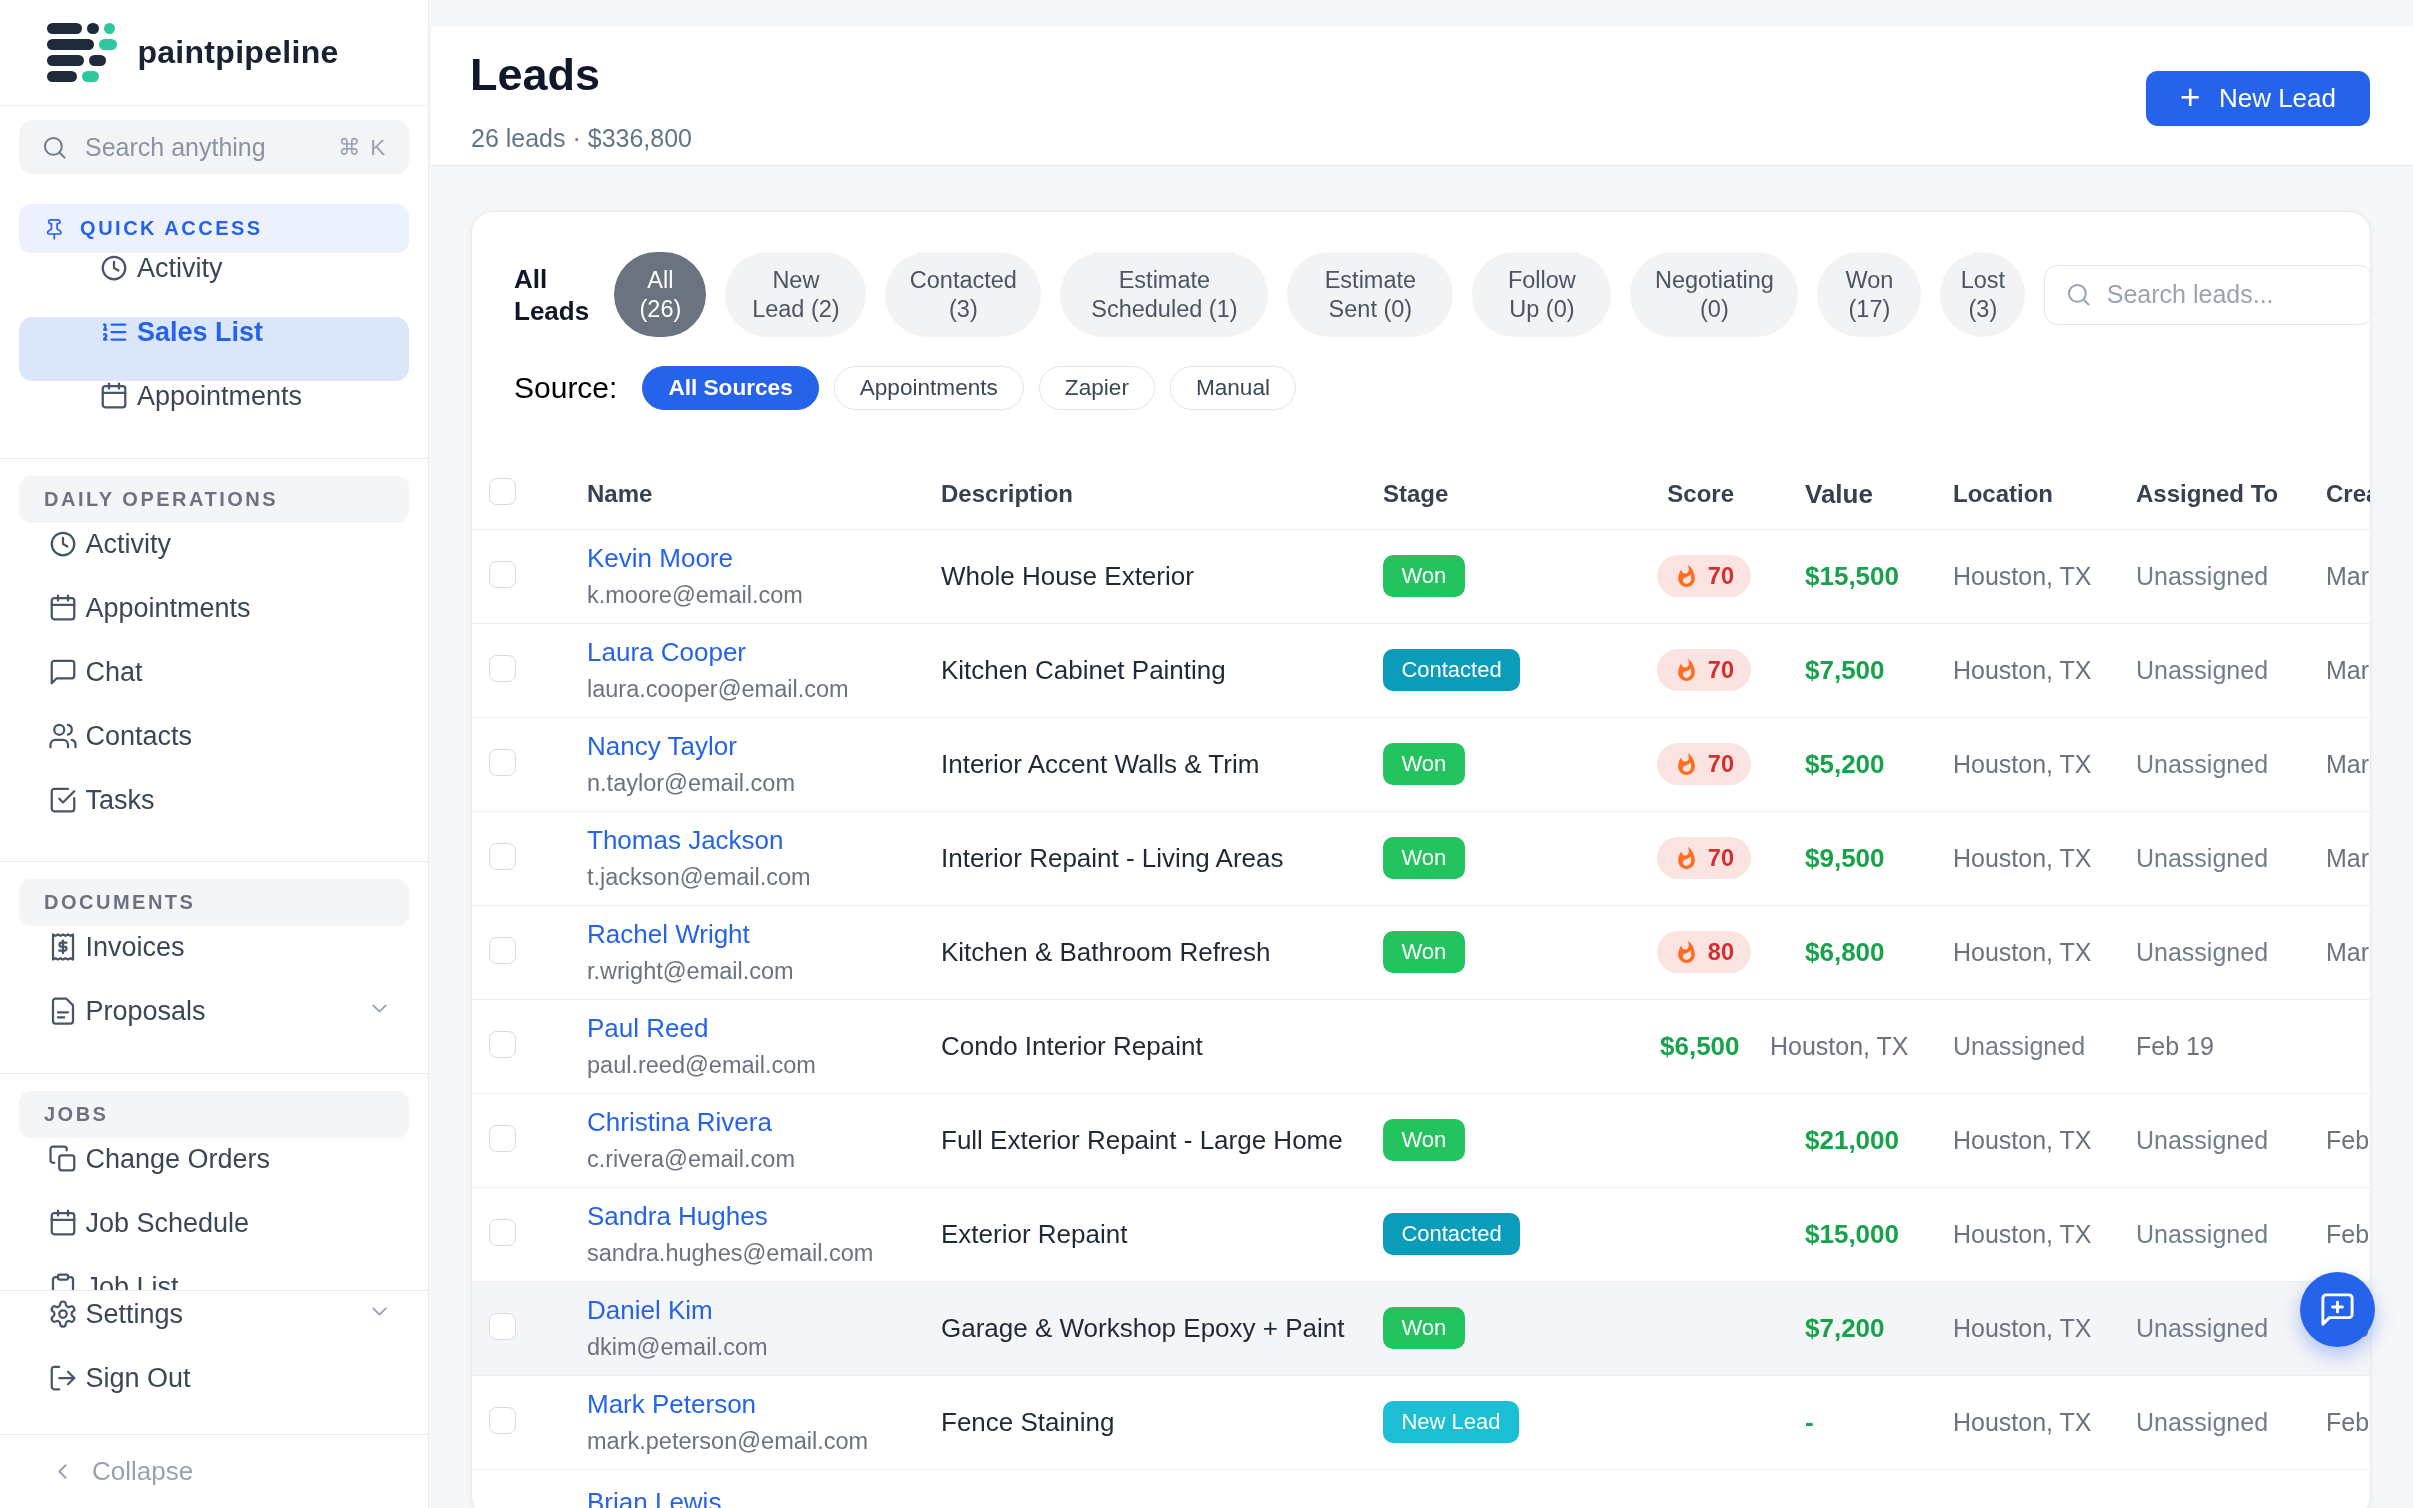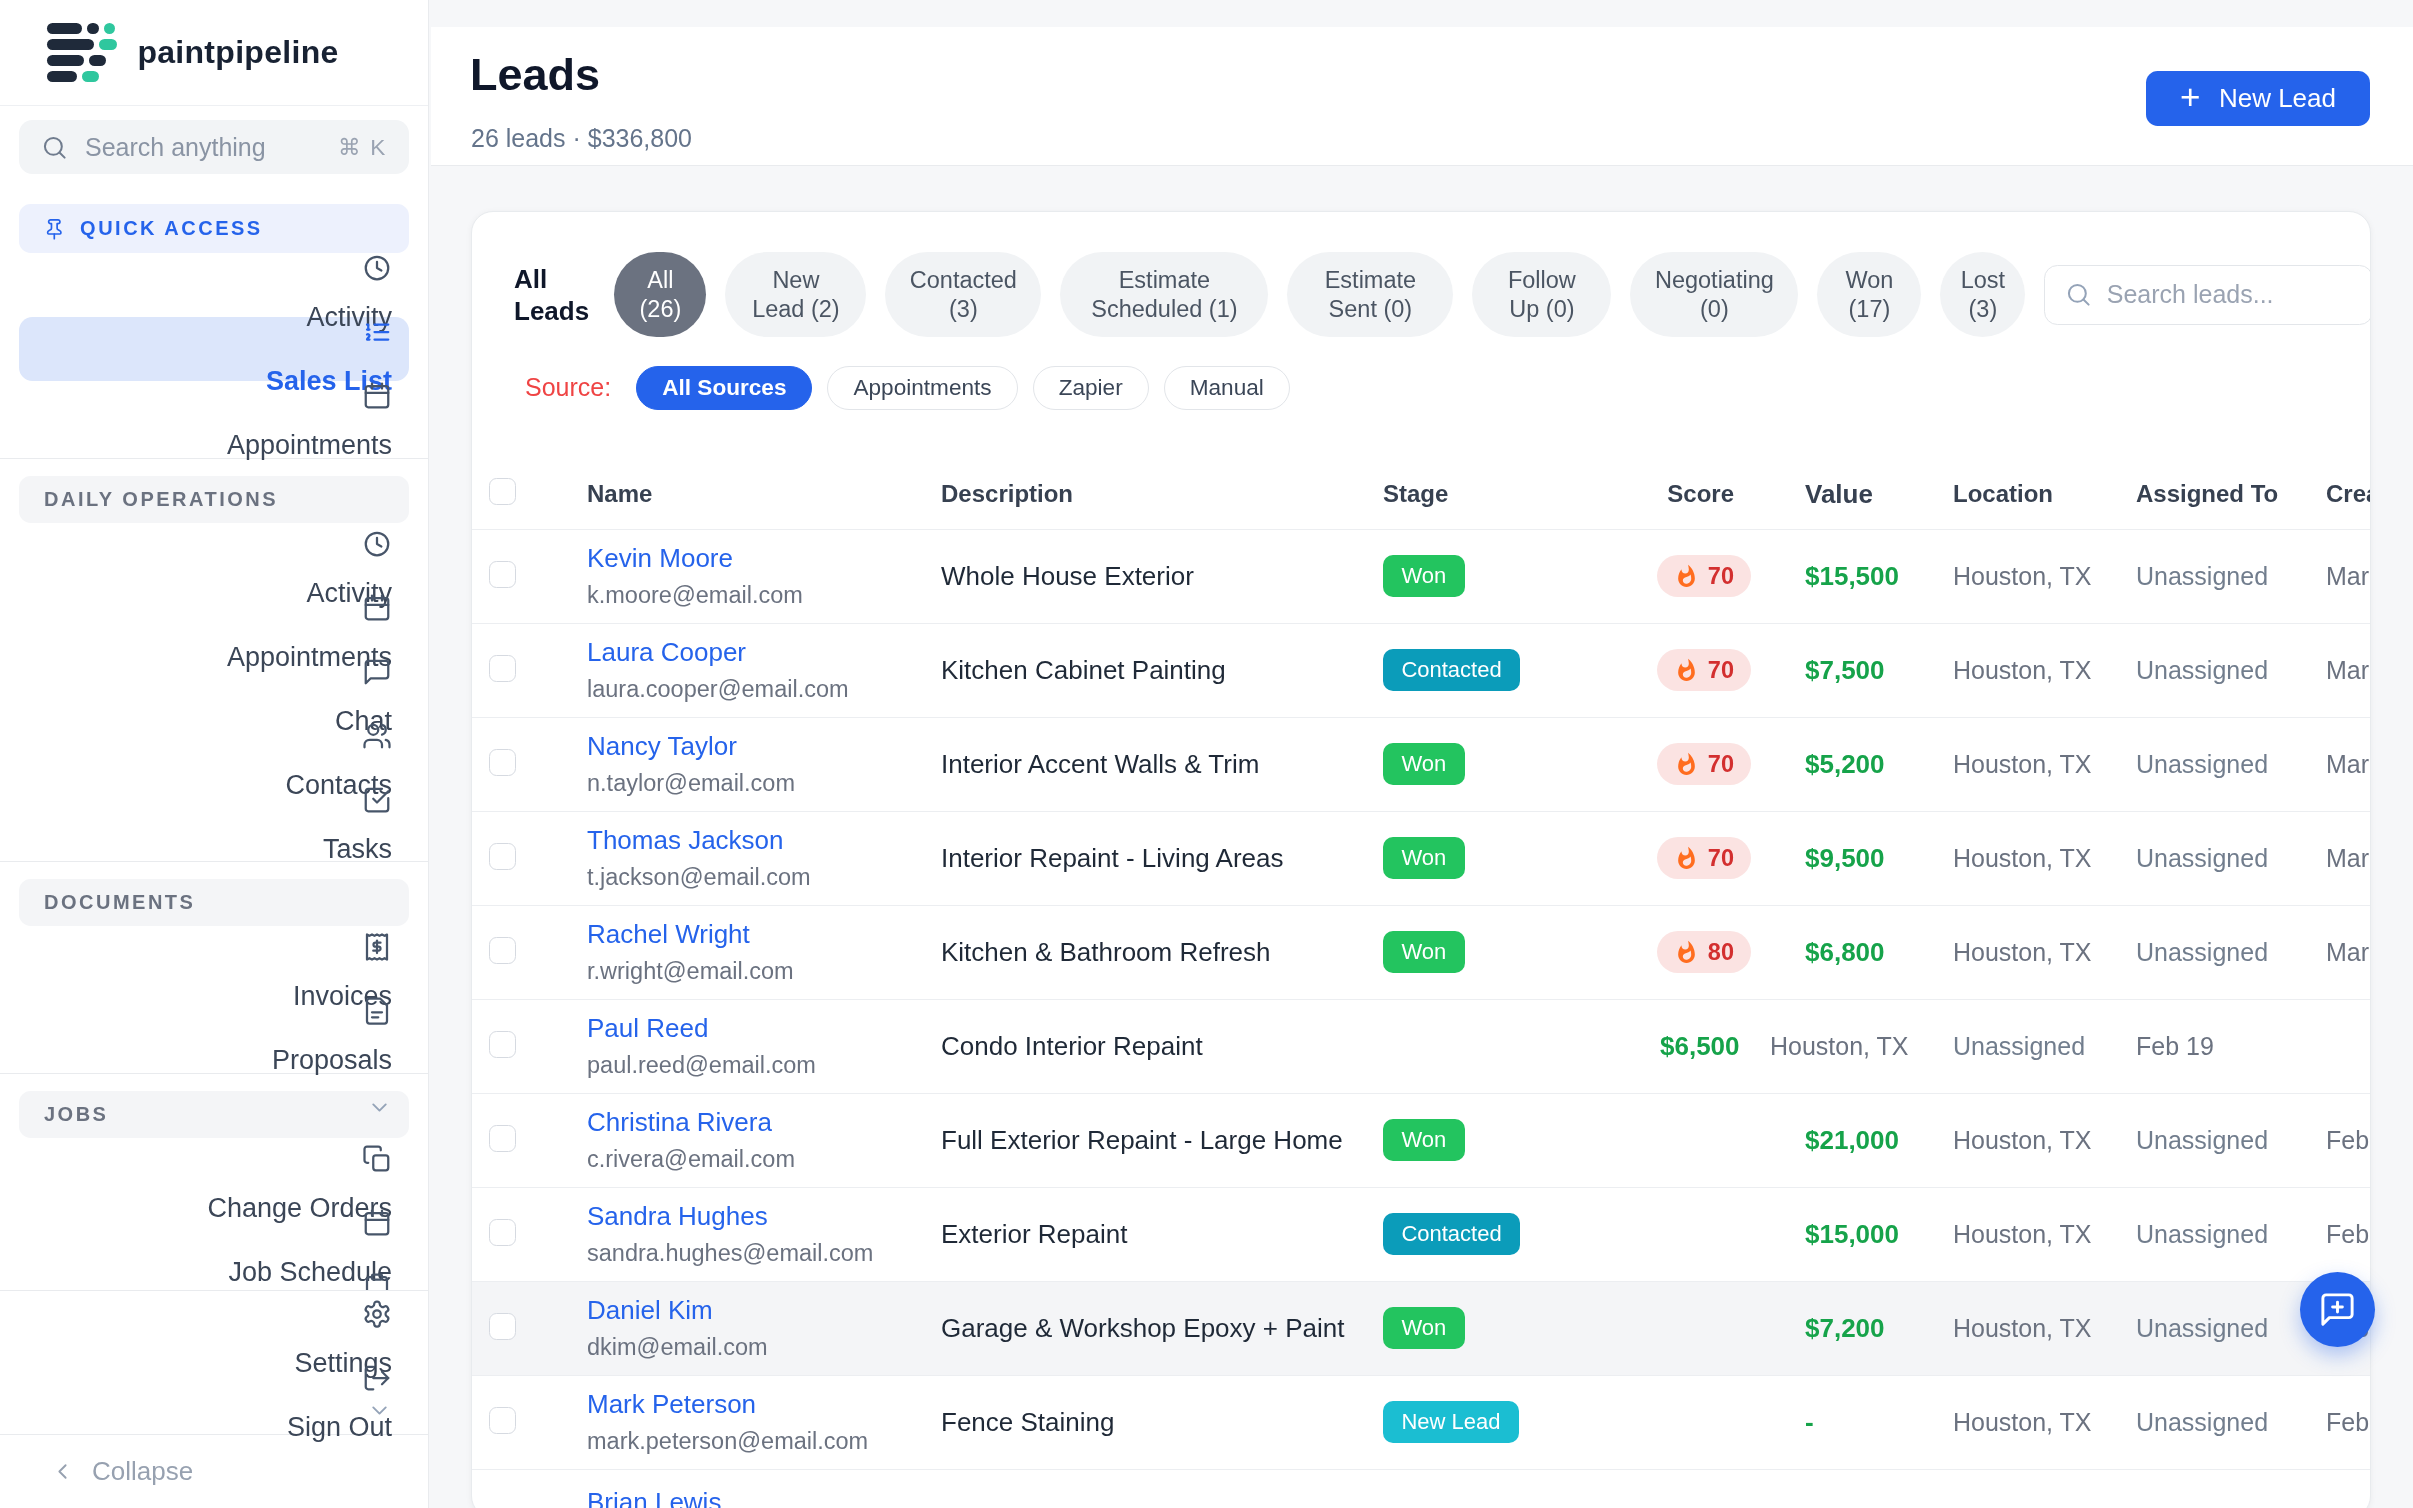--- a/index.html
+++ b/index.html
@@ -17,21 +17,21 @@
   .brand-name { font-size:32px; font-weight:700; color:#182233; letter-spacing:0.3px; }
 
   .nav-scroll { position:absolute; top:107px; bottom:218px; left:0; right:0; overflow:hidden; padding:13.4px 19px 0; }
   .search-box { height:54px; background:#f2f4f6; border-radius:13.4px; display:flex; align-items:center; padding:0 22px; gap:17px; color:#707c8e; }
   .search-box .ph { font-size:25px; color:#8a94a4; flex:1; }
   .search-box .kbd { font-size:22.6px; color:#9aa3b2; letter-spacing:1.7px; }
 
   .qa-panel { margin-top:30px; height:49px; background:#edf1fd; border-radius:11.7px; display:flex; align-items:center; gap:15px; padding:0 23.5px; color:#2563eb; }
   .qa-panel .qa-label { font-size:20px; font-weight:700; letter-spacing:2.5px; }
 
-  .nav-item { height:64px; display:flex; align-items:flex-end; gap:19px; padding:0 17px 0 28.5px; border-radius:13.4px; color:#3b4657; font-size:27px; cursor:pointer;flex-direction:column; }
+  .nav-item { height:64px; display:flex; align-items:flex-start; gap:8px; padding:0 17px 0 28.5px; border-radius:13.4px; color:#3b4657; font-size:27px; cursor:pointer; }
   .nav-item .nicon { color:#475569; flex:0 0 auto; }
   .nav-item .nlabel { flex:1; white-space:nowrap; }
   .nav-item .nchev { color:#94a3b8; }
   .nav-item.qa { padding-left:80px; }
   .nav-item.active { background:#dce6fb; color:#2563eb; font-weight:700; }
   .nav-item.active .nicon { color:#2563eb; }
 
   .divider { border-top:1.7px solid #e9ebee; margin:12.6px -19px 17px; }
   .section-label { height:47px; background:#f4f5f7; border-radius:11.7px; display:flex; align-items:center; padding:0 25px; font-size:20px; font-weight:700; letter-spacing:2.5px; color:#6b7280; margin-bottom:5.9px; }
 
@@ -59,21 +59,21 @@
   .tabs .tab-pill:nth-child(5){width:166px;}
   .tabs .tab-pill:nth-child(6){width:139px;}
   .tabs .tab-pill:nth-child(7){width:168px;}
   .tabs .tab-pill:nth-child(8){width:104px;}
   .tabs .tab-pill:nth-child(9){width:85px;}
   .tab-pill.active { background:#6b7280; color:#fff; }
   .leads-search { margin-left:auto; width:329px; height:60px; border:1.7px solid #e3e6ea; border-radius:13.4px; display:flex; align-items:center; gap:15px; padding:0 20px; color:#94a3b8; background:#fff; flex:0 0 auto; }
   .leads-search .ph { font-size:25px; color:#9aa3b2; }
 
   .source-row { display:flex; align-items:center; gap:15px; padding:0 42px; margin-top:28.5px; }
-  .source-label { font-size:25px; color:#ef4444; margin-right:10px;margin-left:11px; }
+  .source-label { font-size:30px; color:#000000; margin-right:10px; }
   .source-pill { height:44px; padding:12px 25px; border-radius:23.5px; font-size:22.6px; display:flex; align-items:center; background:#fff; border:1.7px solid #e2e5e9; color:#3b4657; font-family:inherit; cursor:pointer;text-align:center; }
   .source-pill.active { background:#2563eb; border-color:#2563eb; color:#fff; font-weight:700; }
 
   
   .table { margin-top:50px; }
   .trow { display:grid; grid-template-columns:96px 335px 423px 223px 126px 164px 164px 171px 105px 1fr; align-items:center;gap:19px; }
   .thead { height:69px; font-size:24px; font-weight:700; color:#374151; }
   .thead .c-score { padding-right:17px; }
   .tbody .trow { border-top:1.7px solid #eceef1; min-height:94px; }
   .tbody .trow.highlight { background:#f4f5f7; }

